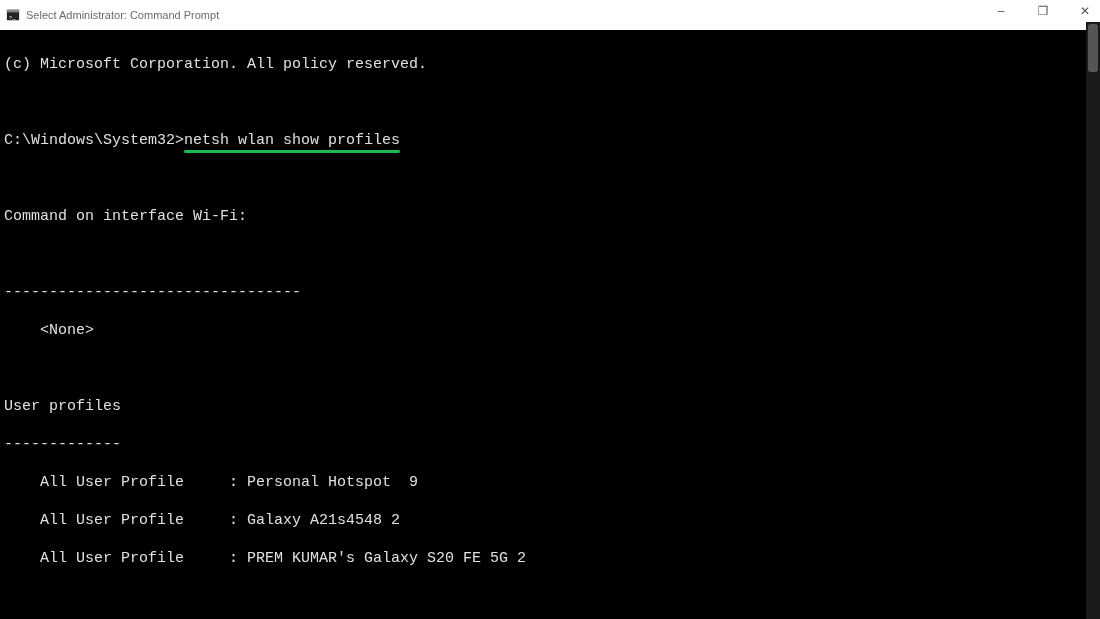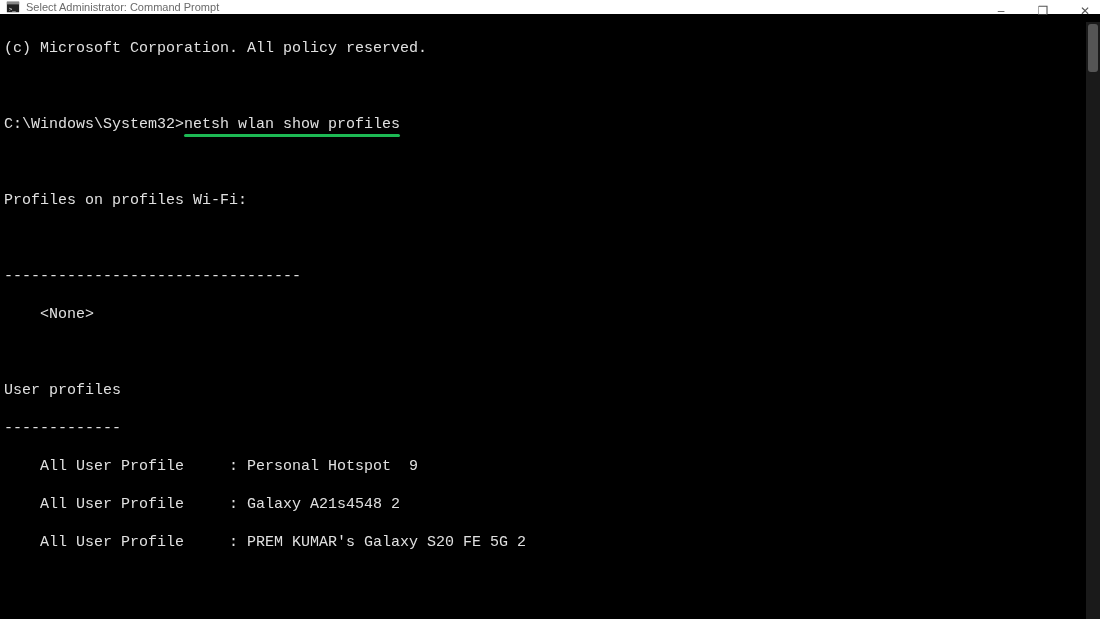--- a/index.html
+++ b/index.html
@@ -7,21 +7,21 @@
     width: 1100px;
     height: 619px;
     background: #000;
     font-family: Consolas, 'Courier New', monospace;
     font-size: 15px;
     color: #e0e0e0;
     overflow: hidden;
     position: relative;
   }
   .titlebar {
-    height: 14px;
+    height: 30px;
     background: #fff;
     display: flex;
     align-items: center;
     padding: 0 6px;
     font-family: 'Segoe UI', Arial, sans-serif;
     font-size: 11px;
     color: #6a6a6a;
     position: relative;
   }
   .titlebar .icon {
@@ -92,21 +92,21 @@
     <span>❐</span>
     <span>✕</span>
   </div>
 </div>
 
 <div class="term">
 <span class="row">(c) Microsoft Corporation. All policy reserved.</span>
 <span class="row"> </span>
 <span class="row"><span>C:\Windows\System32&gt;</span><span class="underline-green">netsh wlan show profiles</span></span>
 <span class="row"> </span>
-<span class="row">Profiles on profiles Wi-Fi:</span>
+<span class="row">Command on interface Wi-Fi:</span>
 <span class="row"> </span>
 <span class="row">---------------------------------</span>
 <span class="row">    &lt;None&gt;</span>
 <span class="row"> </span>
 <span class="row">User profiles</span>
 <span class="row">-------------</span>
 <span class="row"><span>    All User Profile     : </span><span>Personal Hotspot  9</span></span>
 <span class="row"><span>    All User Profile     : </span><span>Galaxy A21s4548 2</span></span>
 <span class="row"><span>    All User Profile     : </span><span>PREM KUMAR's Galaxy S20 FE 5G 2</span></span>
 

